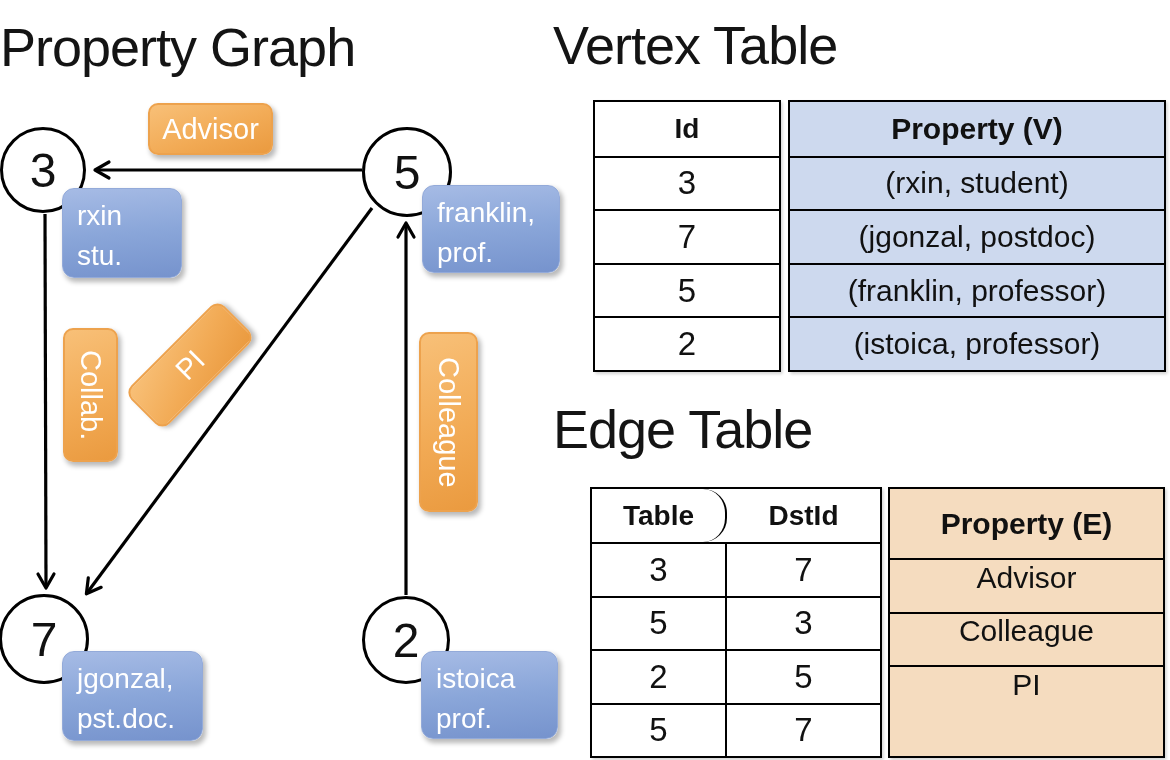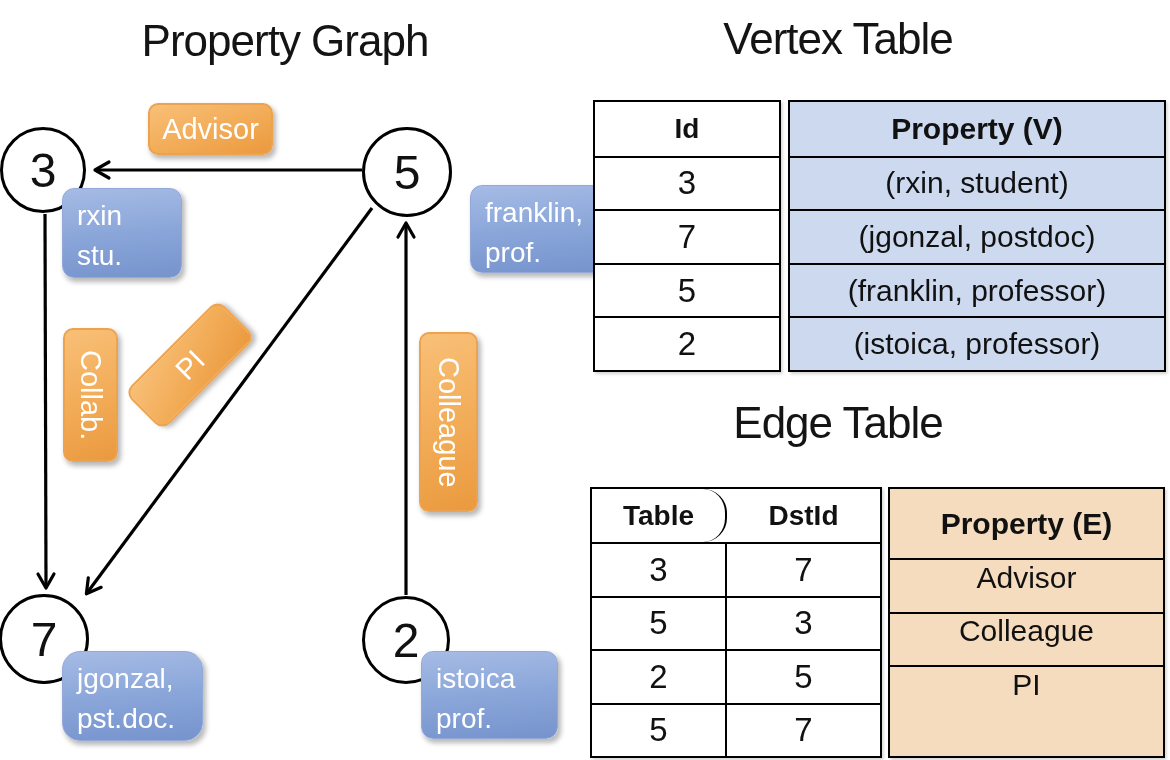--- a/index.html
+++ b/index.html
@@ -2,21 +2,21 @@
 <html><head>
 <meta charset="utf-8">
 <style>
   html,body { margin:0; padding:0; background:#ffffff; }
   .stage {
     position:relative; width:1170px; height:760px; overflow:hidden;
     background:#ffffff; font-family:"Liberation Sans", sans-serif; color:#111;
   }
   
   .title {
-    position:absolute; text-align:center; font-size:44px; font-weight:400;
+    position:absolute; font-size:54px; font-weight:400;
     letter-spacing:-1px; color:#141414; white-space:nowrap;
   }
   .pg-title { left:0px;   top:16px;  width:570px; }
   .vt-title { left:553px; top:14px;  width:570px; }
   .et-title { left:553px; top:398px; width:570px; }
 
   
   .node {
     position:absolute; border:3.5px solid #000; border-radius:50%;
     background:#fff; display:flex; align-items:center; justify-content:center;
@@ -48,22 +48,22 @@
   
   .pbox {
     position:absolute; box-sizing:border-box;
     background:linear-gradient(175deg, #a6bbe5 0%, #8aa6d9 50%, #7693cd 100%);
     border:1.5px solid #93aad9; border-radius:12px;
     box-shadow:2.5px 3.5px 5px rgba(0,0,0,0.28);
     color:#ffffff; font-size:28px; line-height:1.42; font-weight:400;
     padding:7px 0 0 14px;
   }
   .rxin     { left:62px;  top:188px; width:120px; height:90px; }
-  .franklin { left:422px; top:185px; width:138px; height:88px;margin-left:48px; }
-  .jgonzal  { left:62px;  top:651px; width:141px; height:90px;border-radius:18px; }
+  .franklin { left:422px; top:185px; width:138px; height:88px; }
+  .jgonzal  { left:62px;  top:651px; width:141px; height:90px; }
   .istoica  { left:421px; top:651px; width:137px; height:88px; }
 
   
   .tbl {
     position:absolute; box-sizing:border-box; border:2.5px solid #000;
     display:grid; background:#fff; box-shadow:1.5px 2px 3px rgba(0,0,0,0.18);
   }
   .tbl .cell {
     display:flex; align-items:center; justify-content:center;
     font-size:33px; font-weight:400; box-sizing:border-box; white-space:nowrap;

